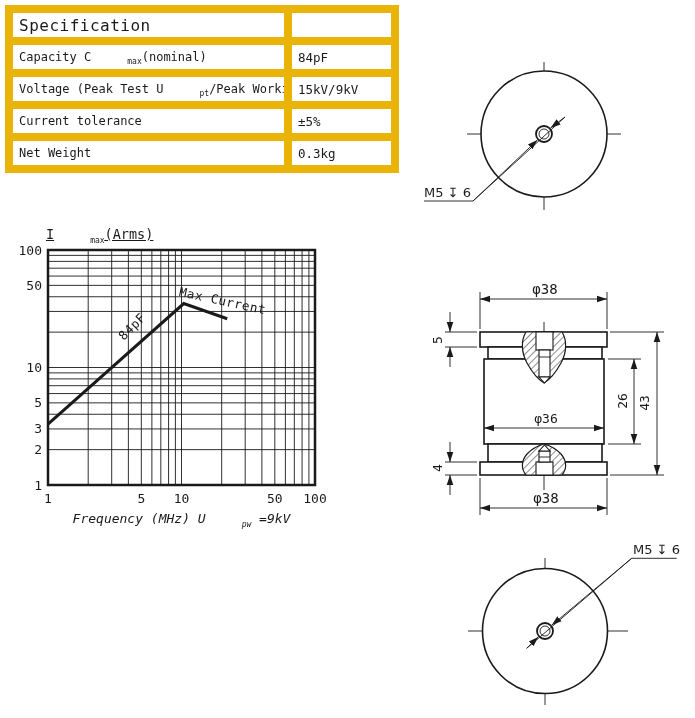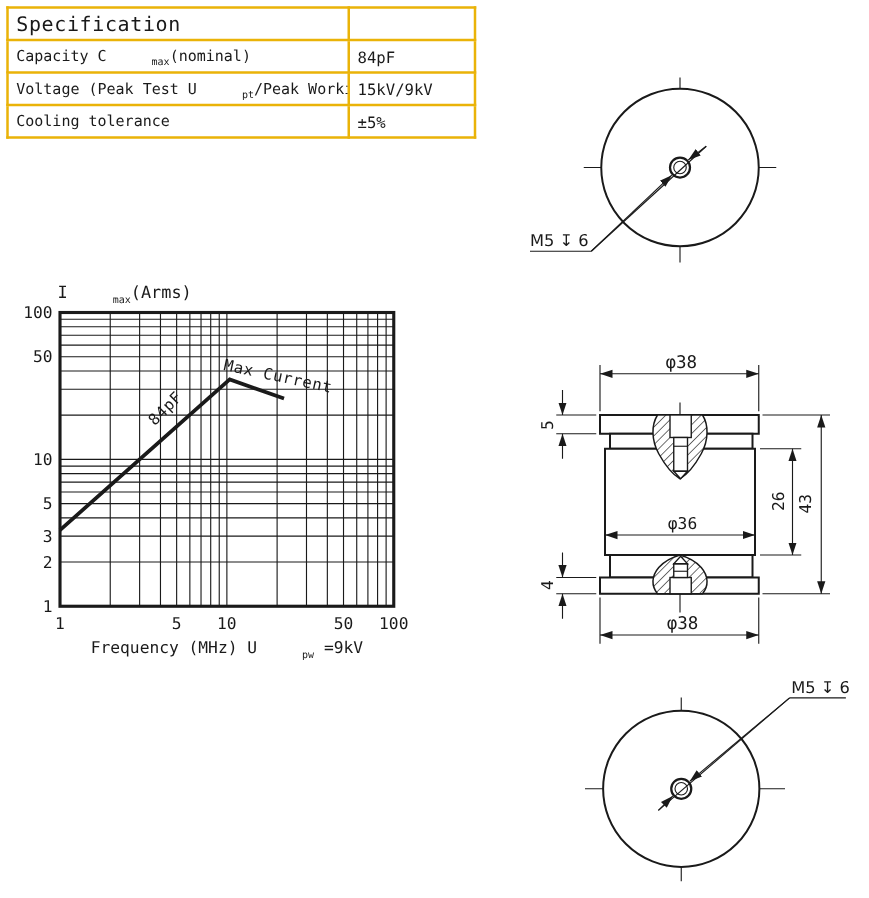--- a/index.html
+++ b/index.html
@@ -1,32 +1,32 @@
 <!DOCTYPE html>
 <html><head>
 <meta charset="utf-8">
 <style>
   html,body{margin:0;padding:0;background:#fff;}
   #page{position:relative;width:695px;height:718px;background:#ffffff;overflow:hidden;
         font-family:"DejaVu Sans Mono",monospace;color:#1a1a1a;}
 
   
   #spec-table{position:absolute;left:5px;top:5px;border-collapse:collapse;table-layout:fixed;width:362px;}
-  #spec-table td{border:2px solid #eab308;height:24px;padding:0 2px 0 6px;
+  #spec-table td{border:8px solid #eab308;height:24px;padding:0 2px 0 6px;
                  font-size:12px;white-space:nowrap;overflow:hidden;vertical-align:middle;}
   #spec-table td.c1{width:263px;}
   #spec-table td.c2{width:91px;font-size:12.5px;}
   #spec-table td.title{font-size:16px;letter-spacing:0.5px;}
   sub{font-size:8px;line-height:0;margin-left:36px;}
 
   
   #chart{position:absolute;left:0;top:222px;width:365px;height:315px;}
   #chart-svg{position:absolute;left:0;top:0;}
-  #chart-ylabel{position:absolute;left:46px;top:4px;font-size:13.5px;}
-  #chart-xlabel{position:absolute;left:48px;top:289px;width:267px;text-align:center;font-size:13px;}
+  #chart-ylabel{position:absolute;left:46px;top:4px;font-size:13.5px;text-decoration:underline;}
+  #chart-xlabel{position:absolute;left:48px;top:289px;width:267px;text-align:center;font-size:13px;font-style:italic;}
 
   
   #drawings{position:absolute;left:400px;top:40px;}
   .outline{fill:#fff;stroke:#1a1a1a;stroke-width:1.6;}
   .thick{stroke:#1a1a1a;stroke-width:1.8;fill:none;}
   .thin{stroke:#1a1a1a;stroke-width:0.9;fill:none;}
   .dimln{stroke:#1a1a1a;stroke-width:0.9;fill:none;}
   .slot{fill:#fff;stroke:#1a1a1a;stroke-width:1.1;}
   .dtxt{font:13px "DejaVu Sans Mono",monospace;fill:#1a1a1a;}
   .dtxt-big{font:14px "DejaVu Sans Mono",monospace;fill:#1a1a1a;}
@@ -45,22 +45,26 @@
       </tr>
       <tr>
         <td class="c1">Capacity C<sub>max</sub>(nominal)</td>
         <td class="c2">84pF</td>
       </tr>
       <tr>
         <td class="c1">Voltage (Peak Test U<sub>pt</sub>/Peak Working U<sub>pw</sub>)</td>
         <td class="c2">15kV/9kV</td>
       </tr>
       <tr>
-        <td class="c1">Cooling tolerance</td>
+        <td class="c1">Current tolerance</td>
         <td class="c2">±5%</td>
+      </tr>
+      <tr>
+        <td class="c1">Net Weight</td>
+        <td class="c2">0.3kg</td>
       </tr>
     </tbody>
   </table>
 
   <div id="chart">
     <svg id="chart-svg" width="365" height="315">
         <g>
           <line x1="88.18750442114148" y1="28" x2="88.18750442114148" y2="263" stroke="#1a1a1a" stroke-width="0.9"></line>
           <line x1="48" y1="227.62897550948222" x2="315" y2="227.62897550948222" stroke="#1a1a1a" stroke-width="0.9"></line>
           <line x1="111.69568750507494" y1="28" x2="111.69568750507494" y2="263" stroke="#1a1a1a" stroke-width="0.9"></line>

